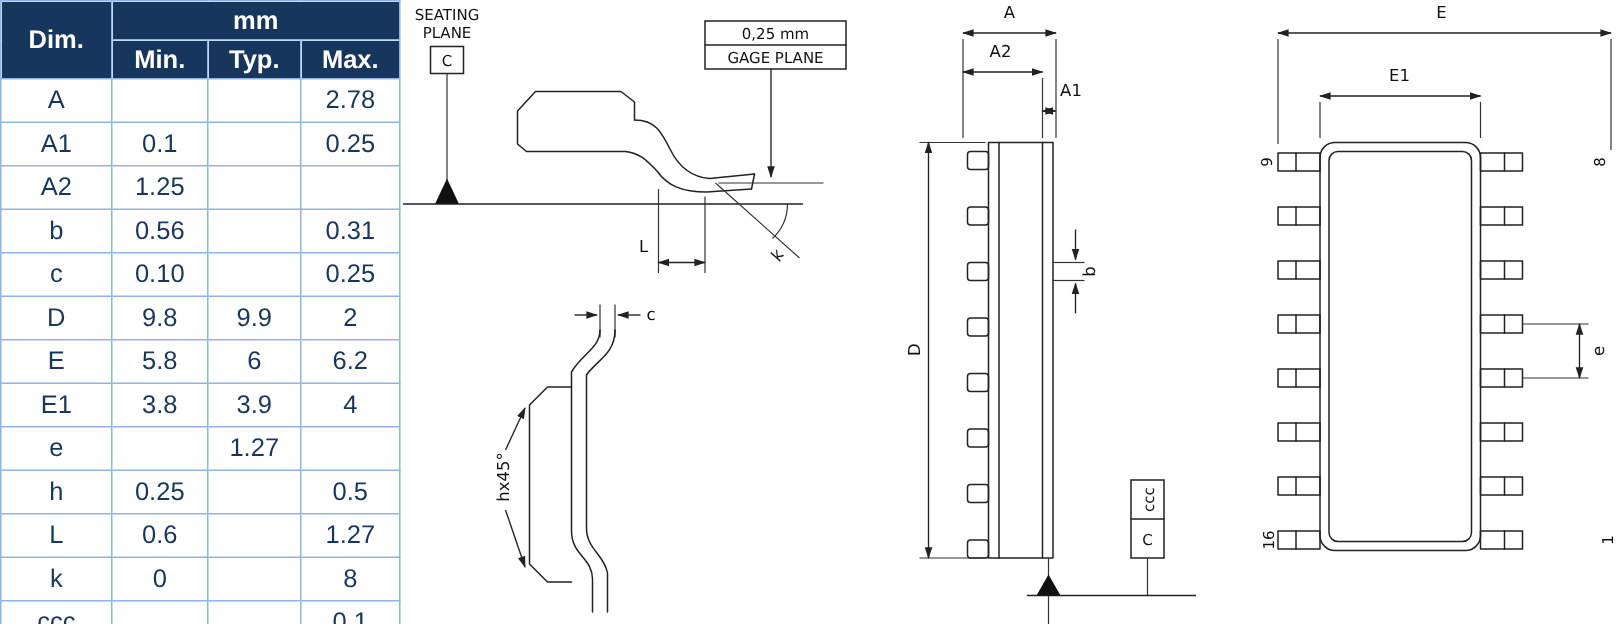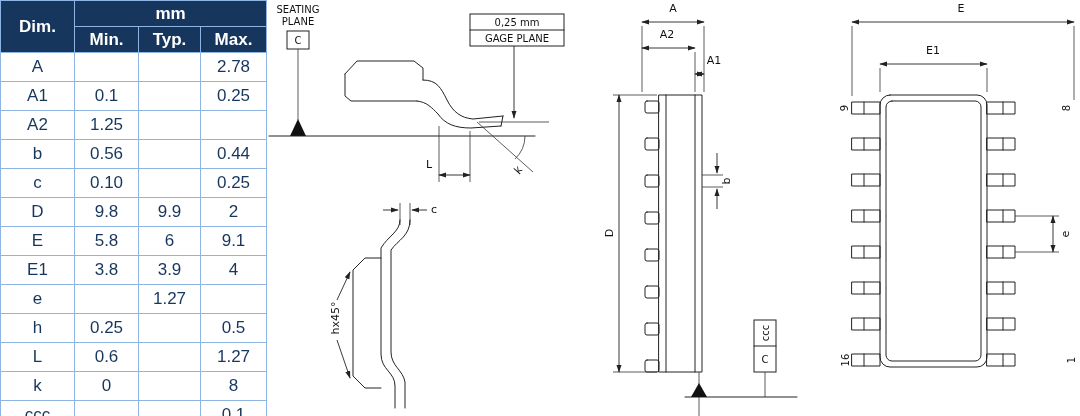--- a/index.html
+++ b/index.html
@@ -80,42 +80,42 @@
       <td>A2</td>
       <td>1.25</td>
       <td></td>
       <td></td>
     </tr>
 
     <tr>
       <td>b</td>
       <td>0.56</td>
       <td></td>
-      <td>0.44</td>
+      <td>0.31</td>
     </tr>
 
     <tr>
       <td>c</td>
       <td>0.10</td>
       <td></td>
       <td>0.25</td>
     </tr>
 
     <tr>
       <td>D</td>
       <td>9.8</td>
       <td>9.9</td>
       <td>2</td>
     </tr>
 
     <tr>
       <td>E</td>
       <td>5.8</td>
       <td>6</td>
-      <td>9.1</td>
+      <td>6.2</td>
     </tr>
 
     <tr>
       <td>E1</td>
       <td>3.8</td>
       <td>3.9</td>
       <td>4</td>
     </tr>
 
     <tr>

